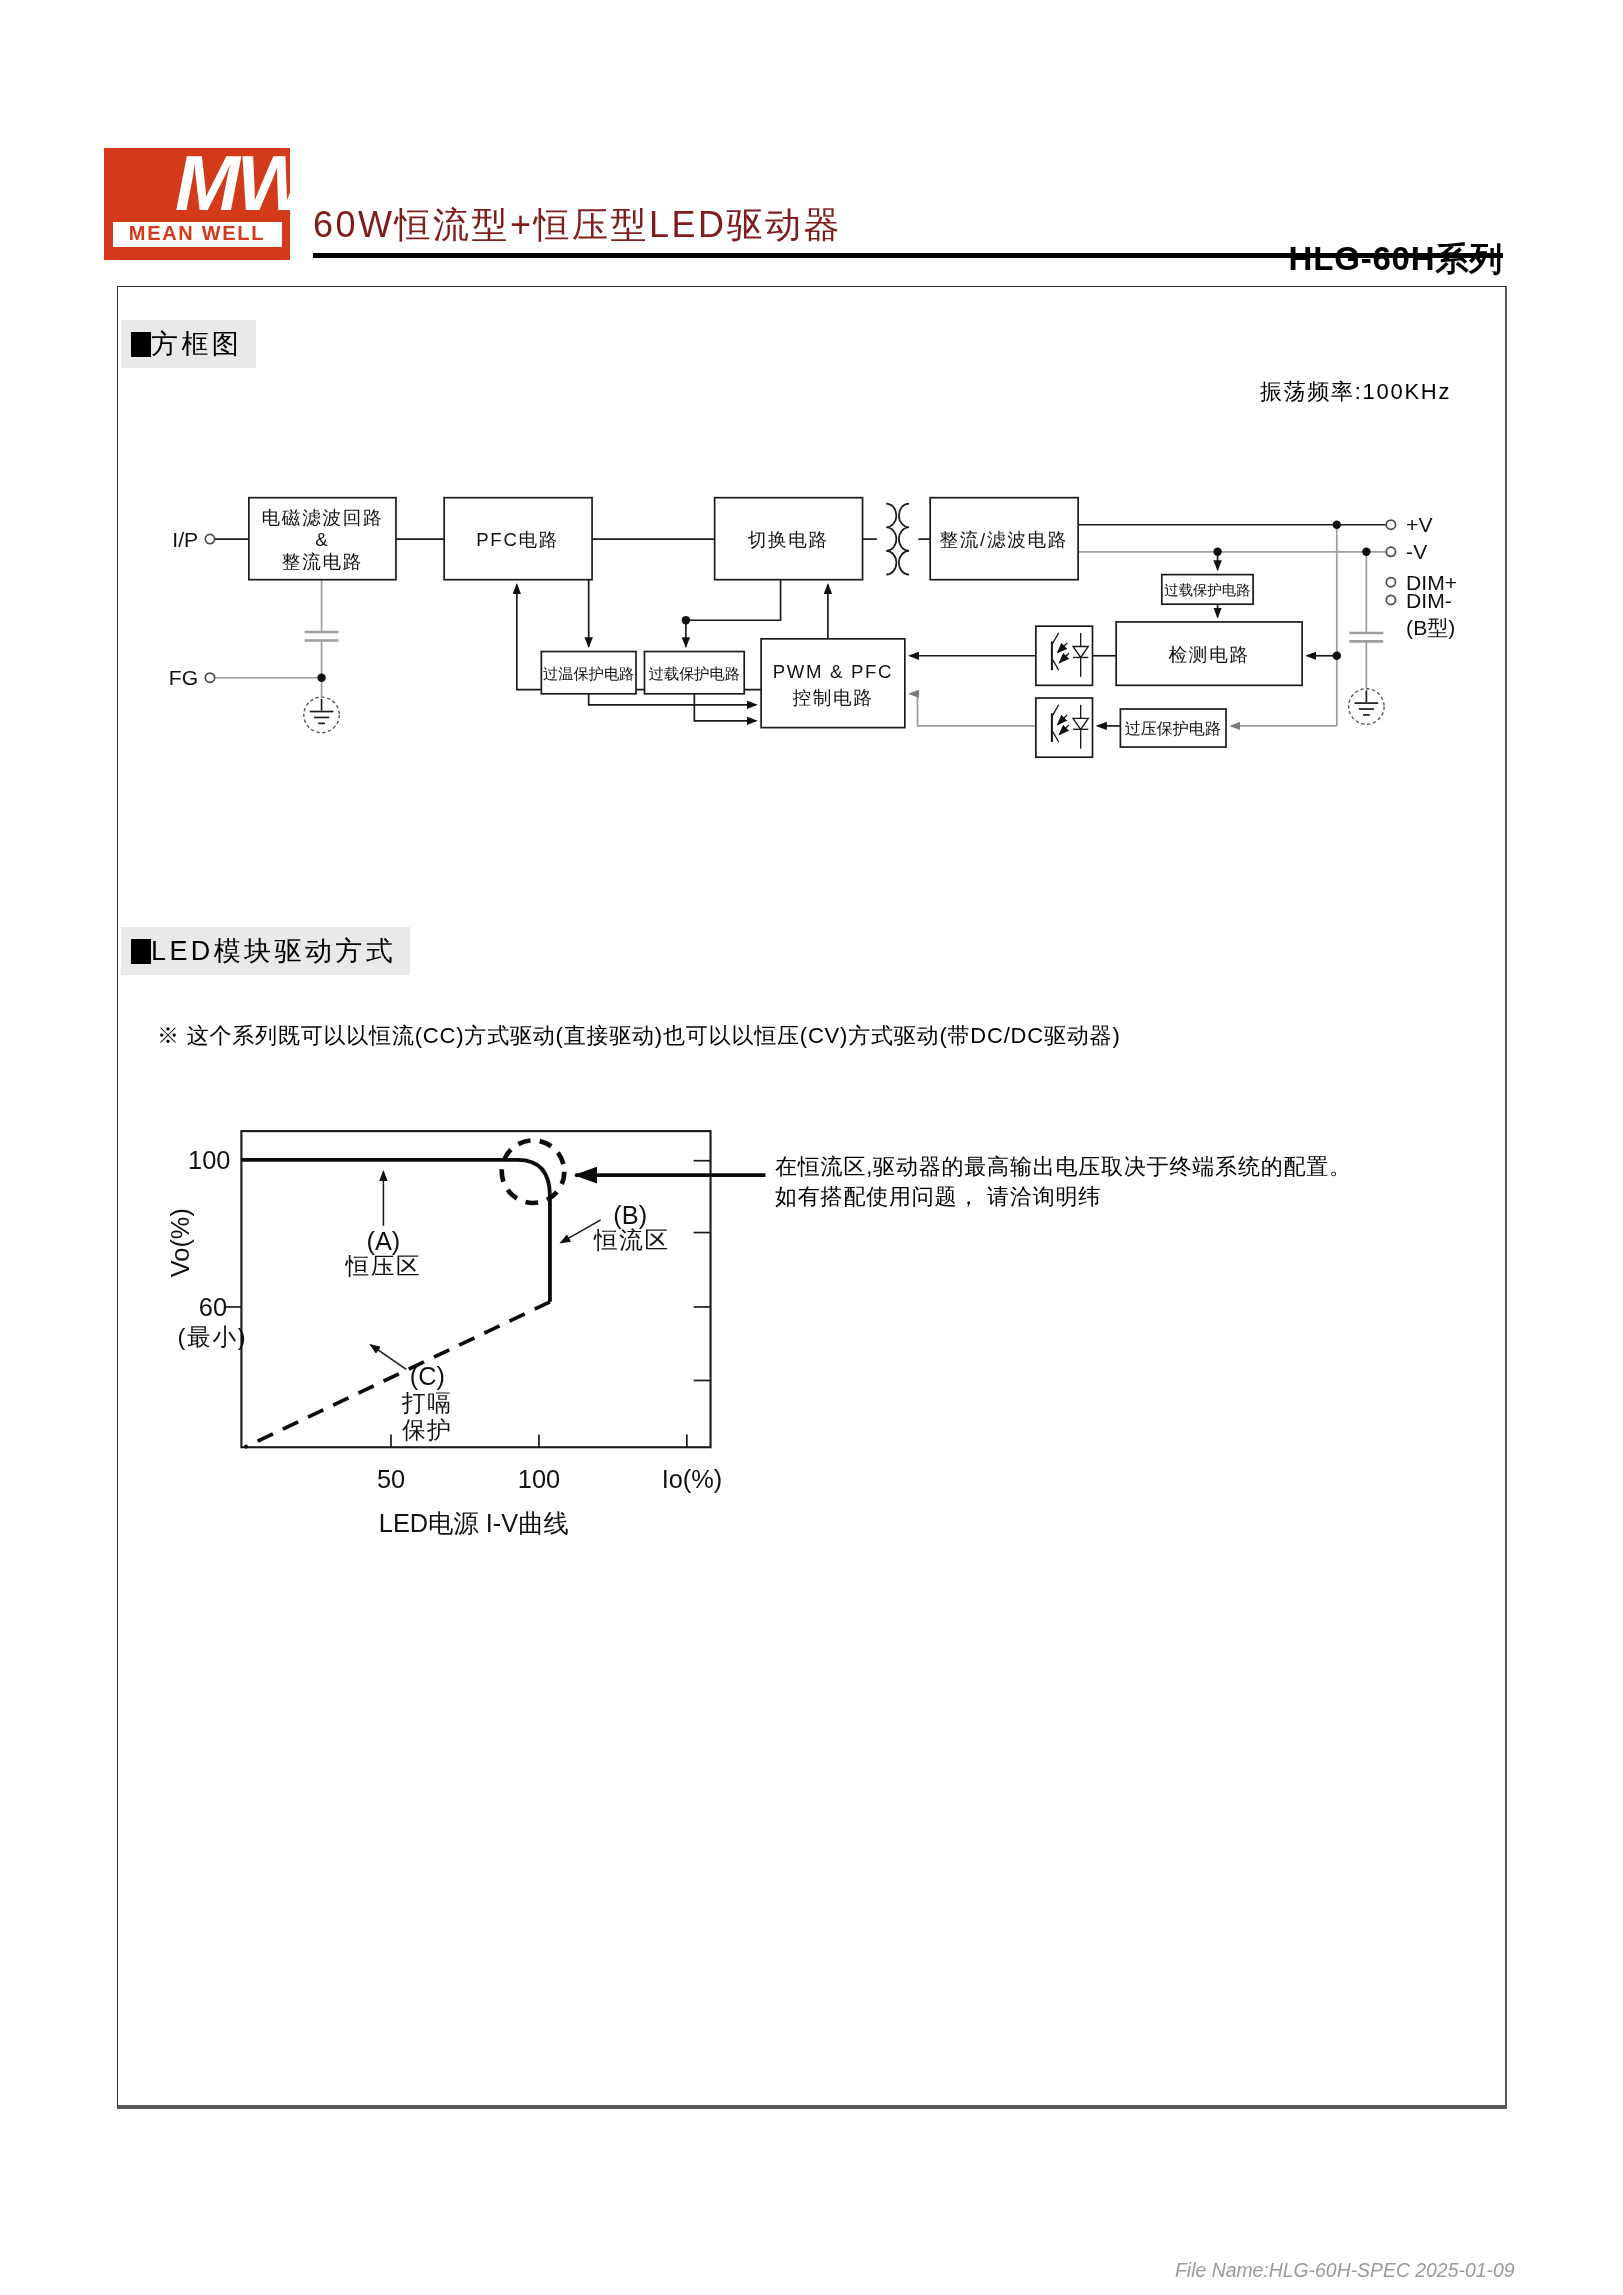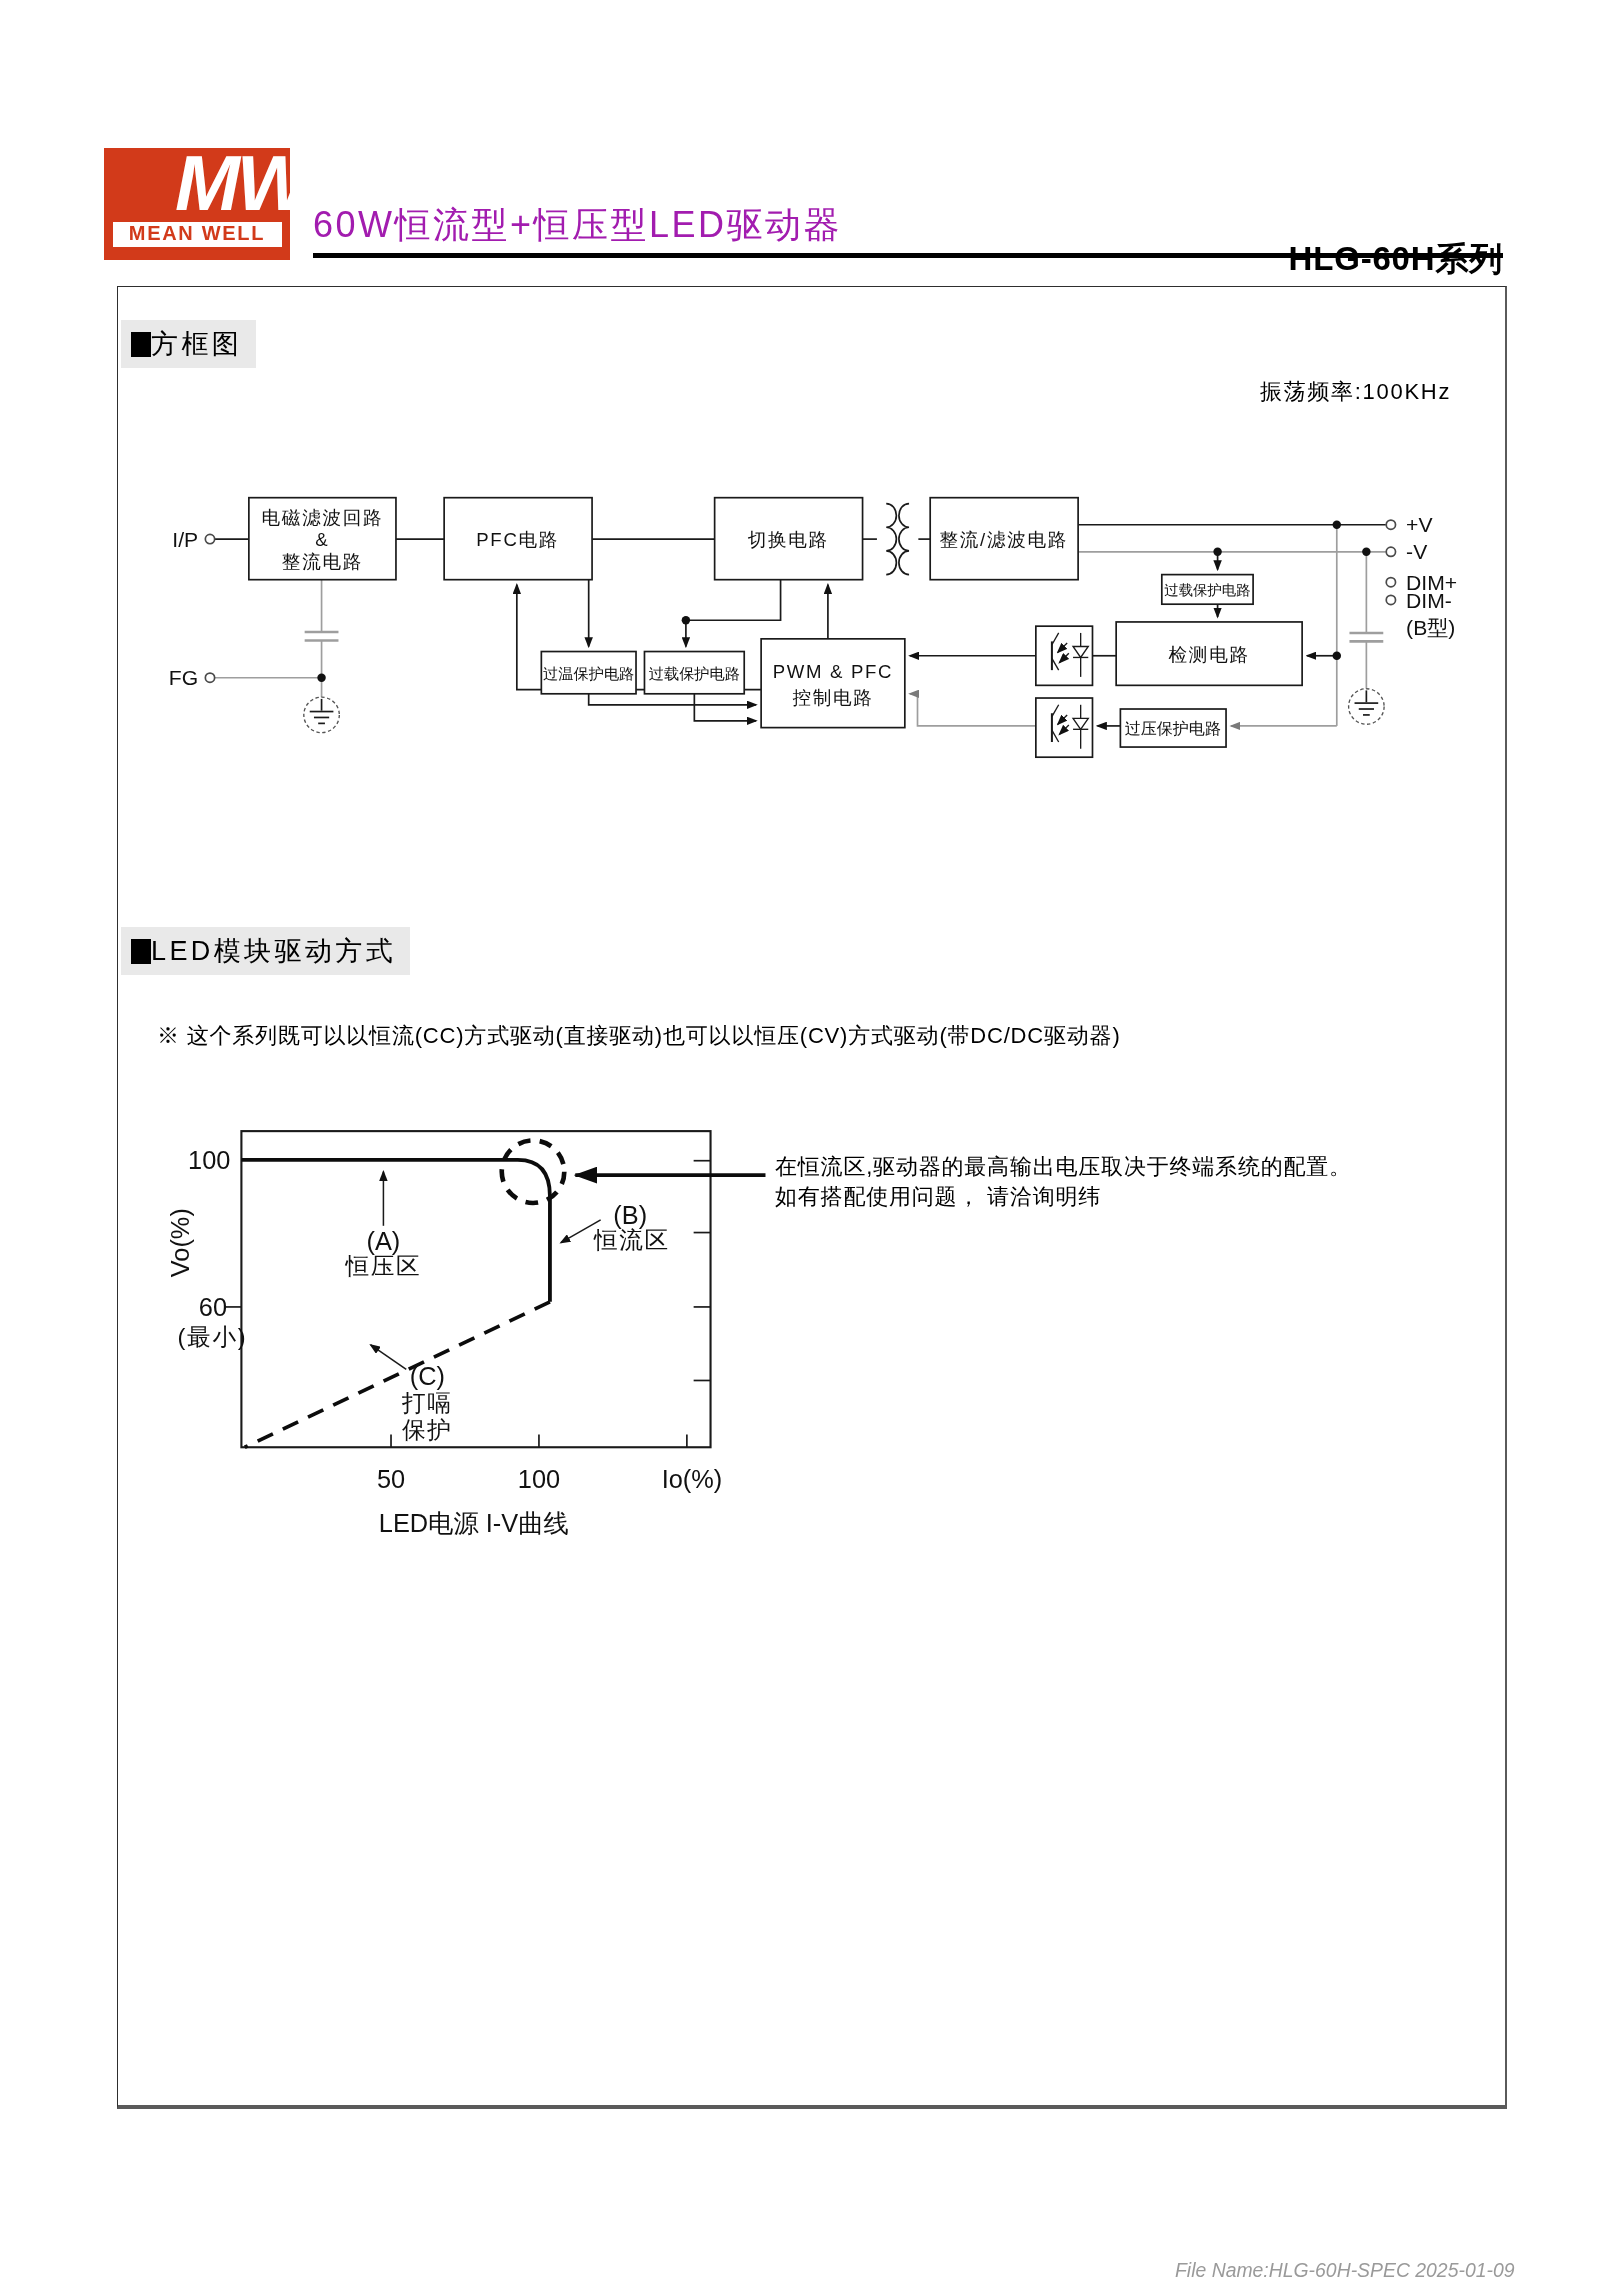--- a/index.html
+++ b/index.html
@@ -7,21 +7,21 @@
         font-family:"Liberation Sans",sans-serif;color:#111;}
   .abs{position:absolute;}
 
   
   .logo{left:104px;top:148px;width:186px;height:112px;background:#d23a1a;}
   .logo-mw{position:absolute;left:0;top:-10px;width:186px;text-align:center;
            font-size:78px;font-weight:bold;font-style:italic;color:#ffffff;letter-spacing:-3.4px;padding-left:44px;}
   .logo-strip{position:absolute;left:8.5px;top:74px;width:169px;height:25px;background:#ffffff;
               display:flex;align-items:flex-start;justify-content:center;}
   .logo-brand{font-size:20px;font-weight:bold;color:#d23a1a;letter-spacing:1.7px;white-space:nowrap;}
-  .doc-title{left:313px;top:201px;font-size:36px;letter-spacing:2.5px;white-space:nowrap;color:#a21caf;}
+  .doc-title{left:313px;top:201px;font-size:36px;letter-spacing:2.5px;white-space:nowrap;color:#7f1d1d;}
   .doc-series{left:930px;top:198px;width:573px;text-align:right;font-size:33px;font-weight:bold;
               letter-spacing:0.8px;white-space:nowrap;color:#000;margin-top:39px;}
   .title-rule{left:313px;top:253px;width:1190px;height:5px;background:#000;}
 
   
   .content-box{left:117px;top:286px;width:1387px;height:1818px;background:#fff;
                border-top:1.7px solid #2e2e2e;border-left:1.7px solid #2e2e2e;
                border-right:2.5px solid #5a5a5a;border-bottom:4.2px solid #5a5a5a;}
 
   .sec-head{background:#e9e9e9;padding:6px 13.5px 6px 10px;font-size:27px;letter-spacing:3.4px;

